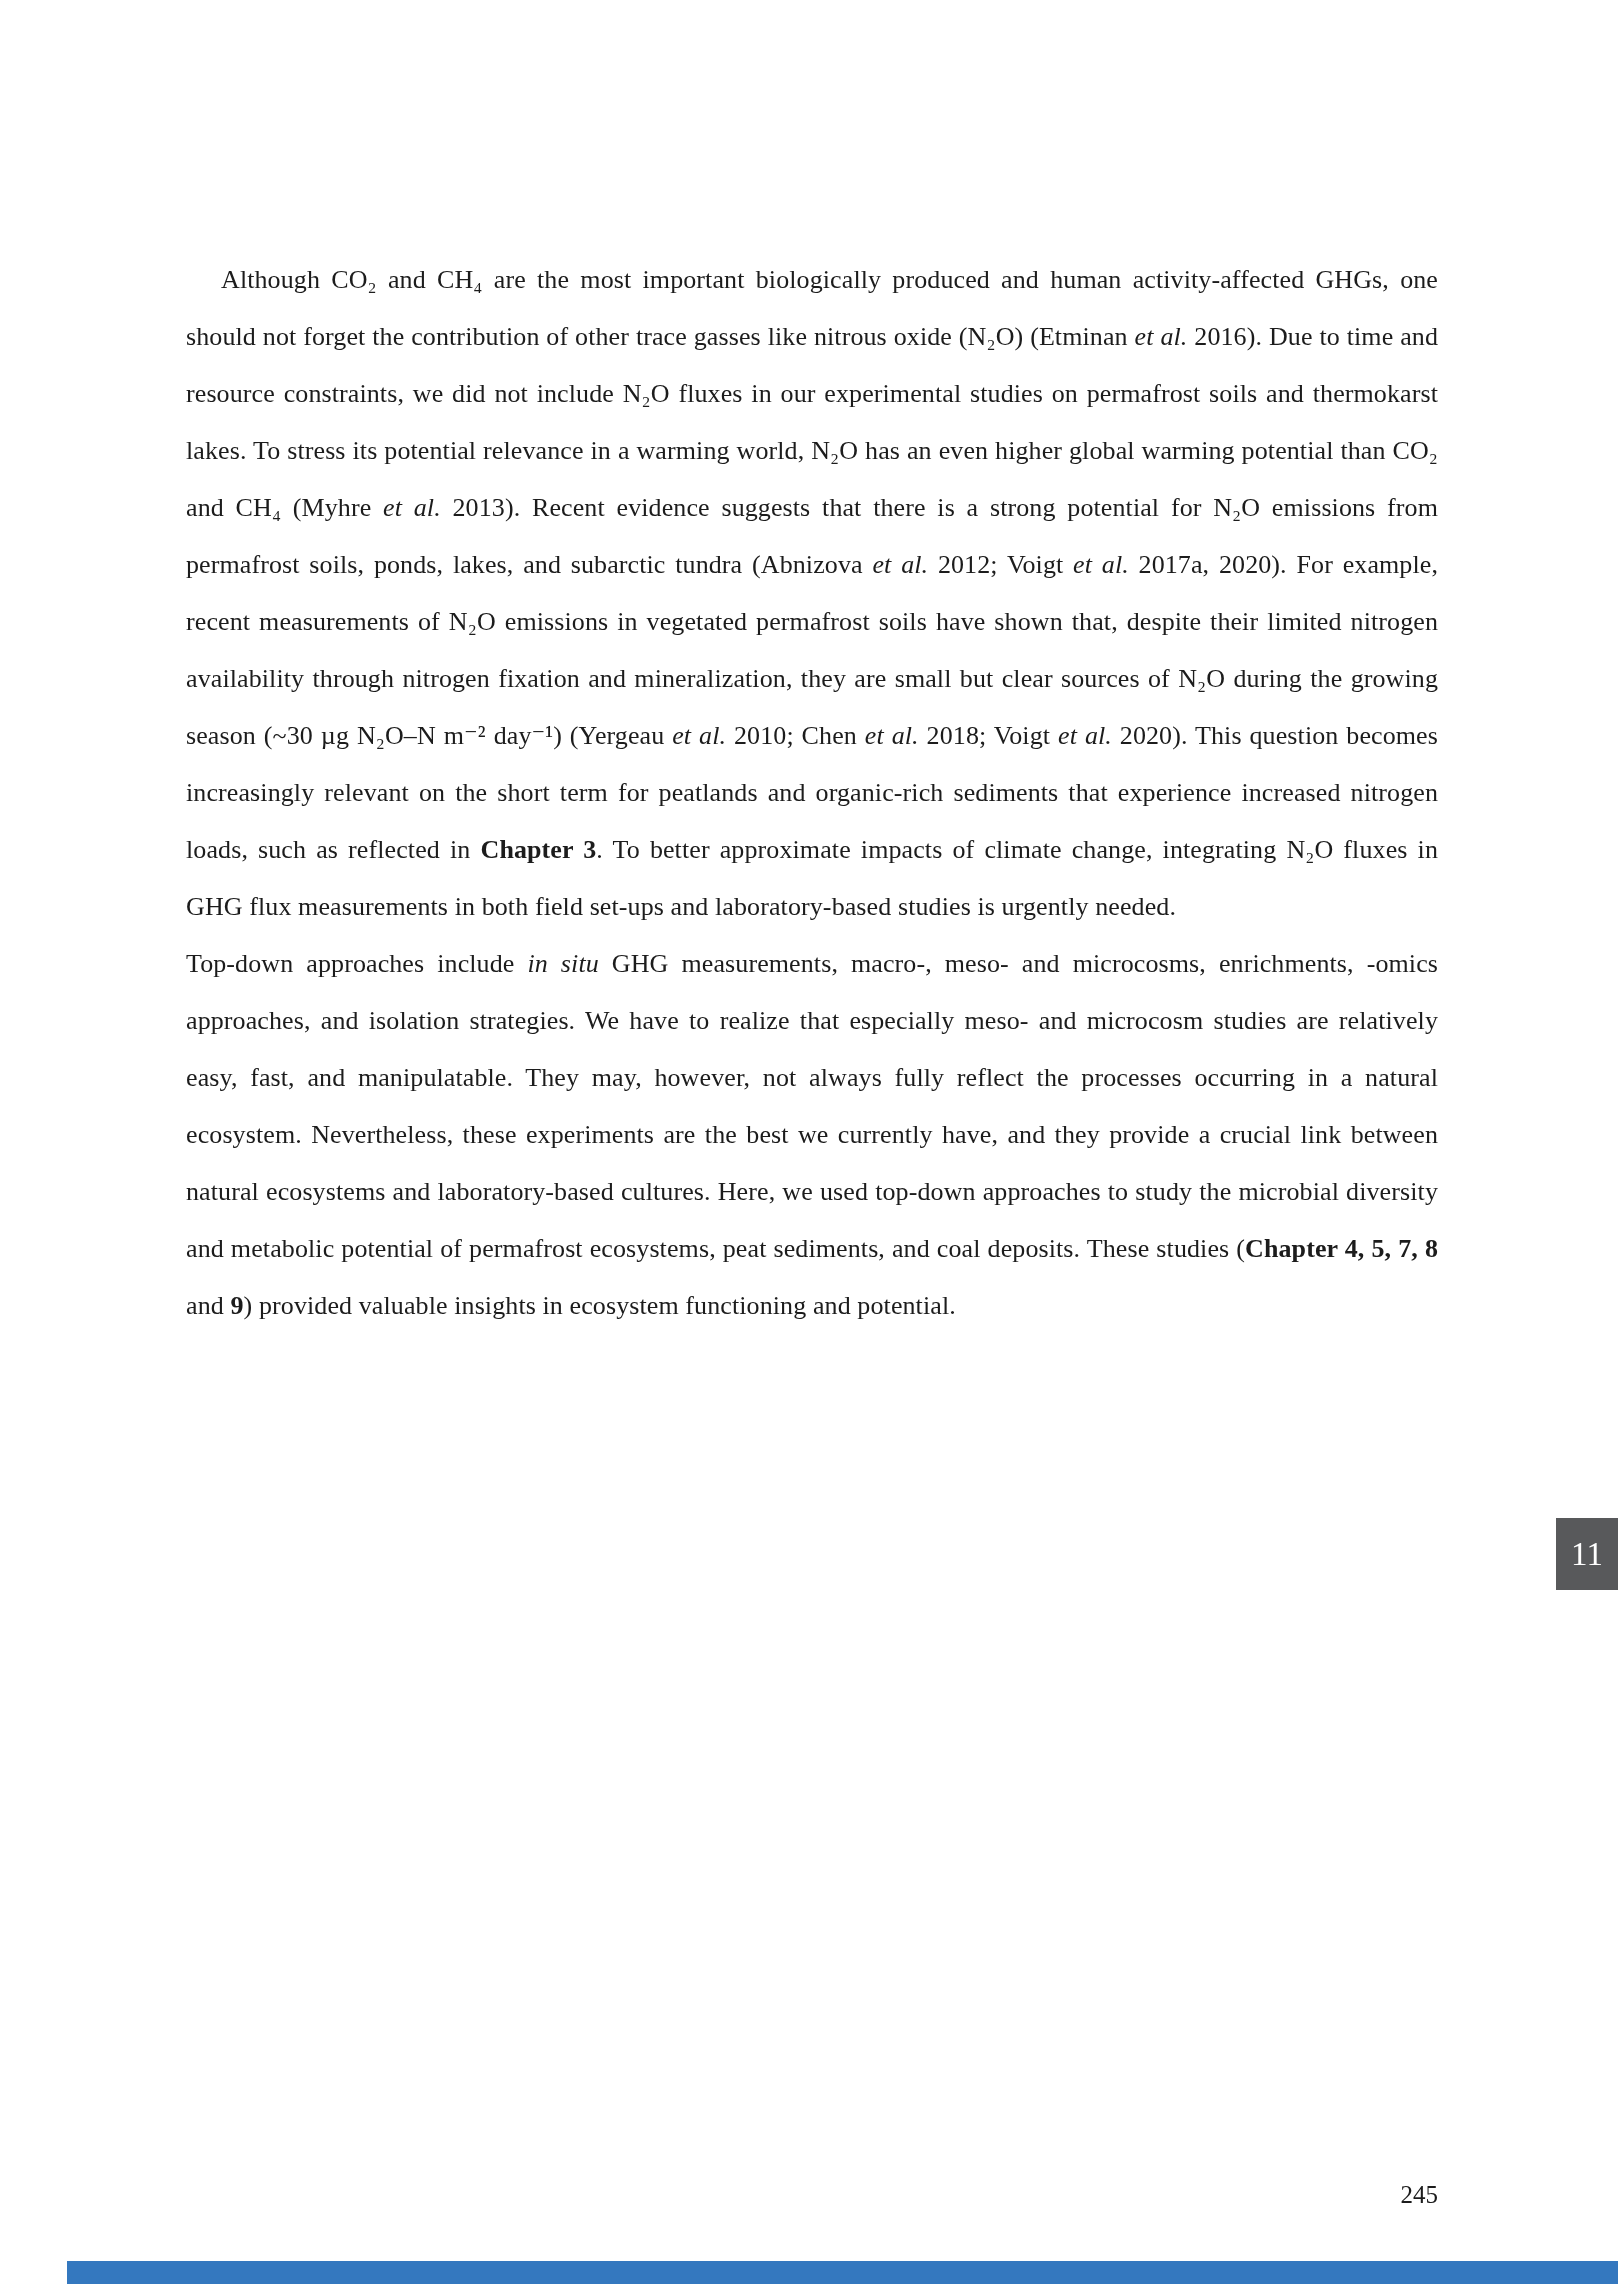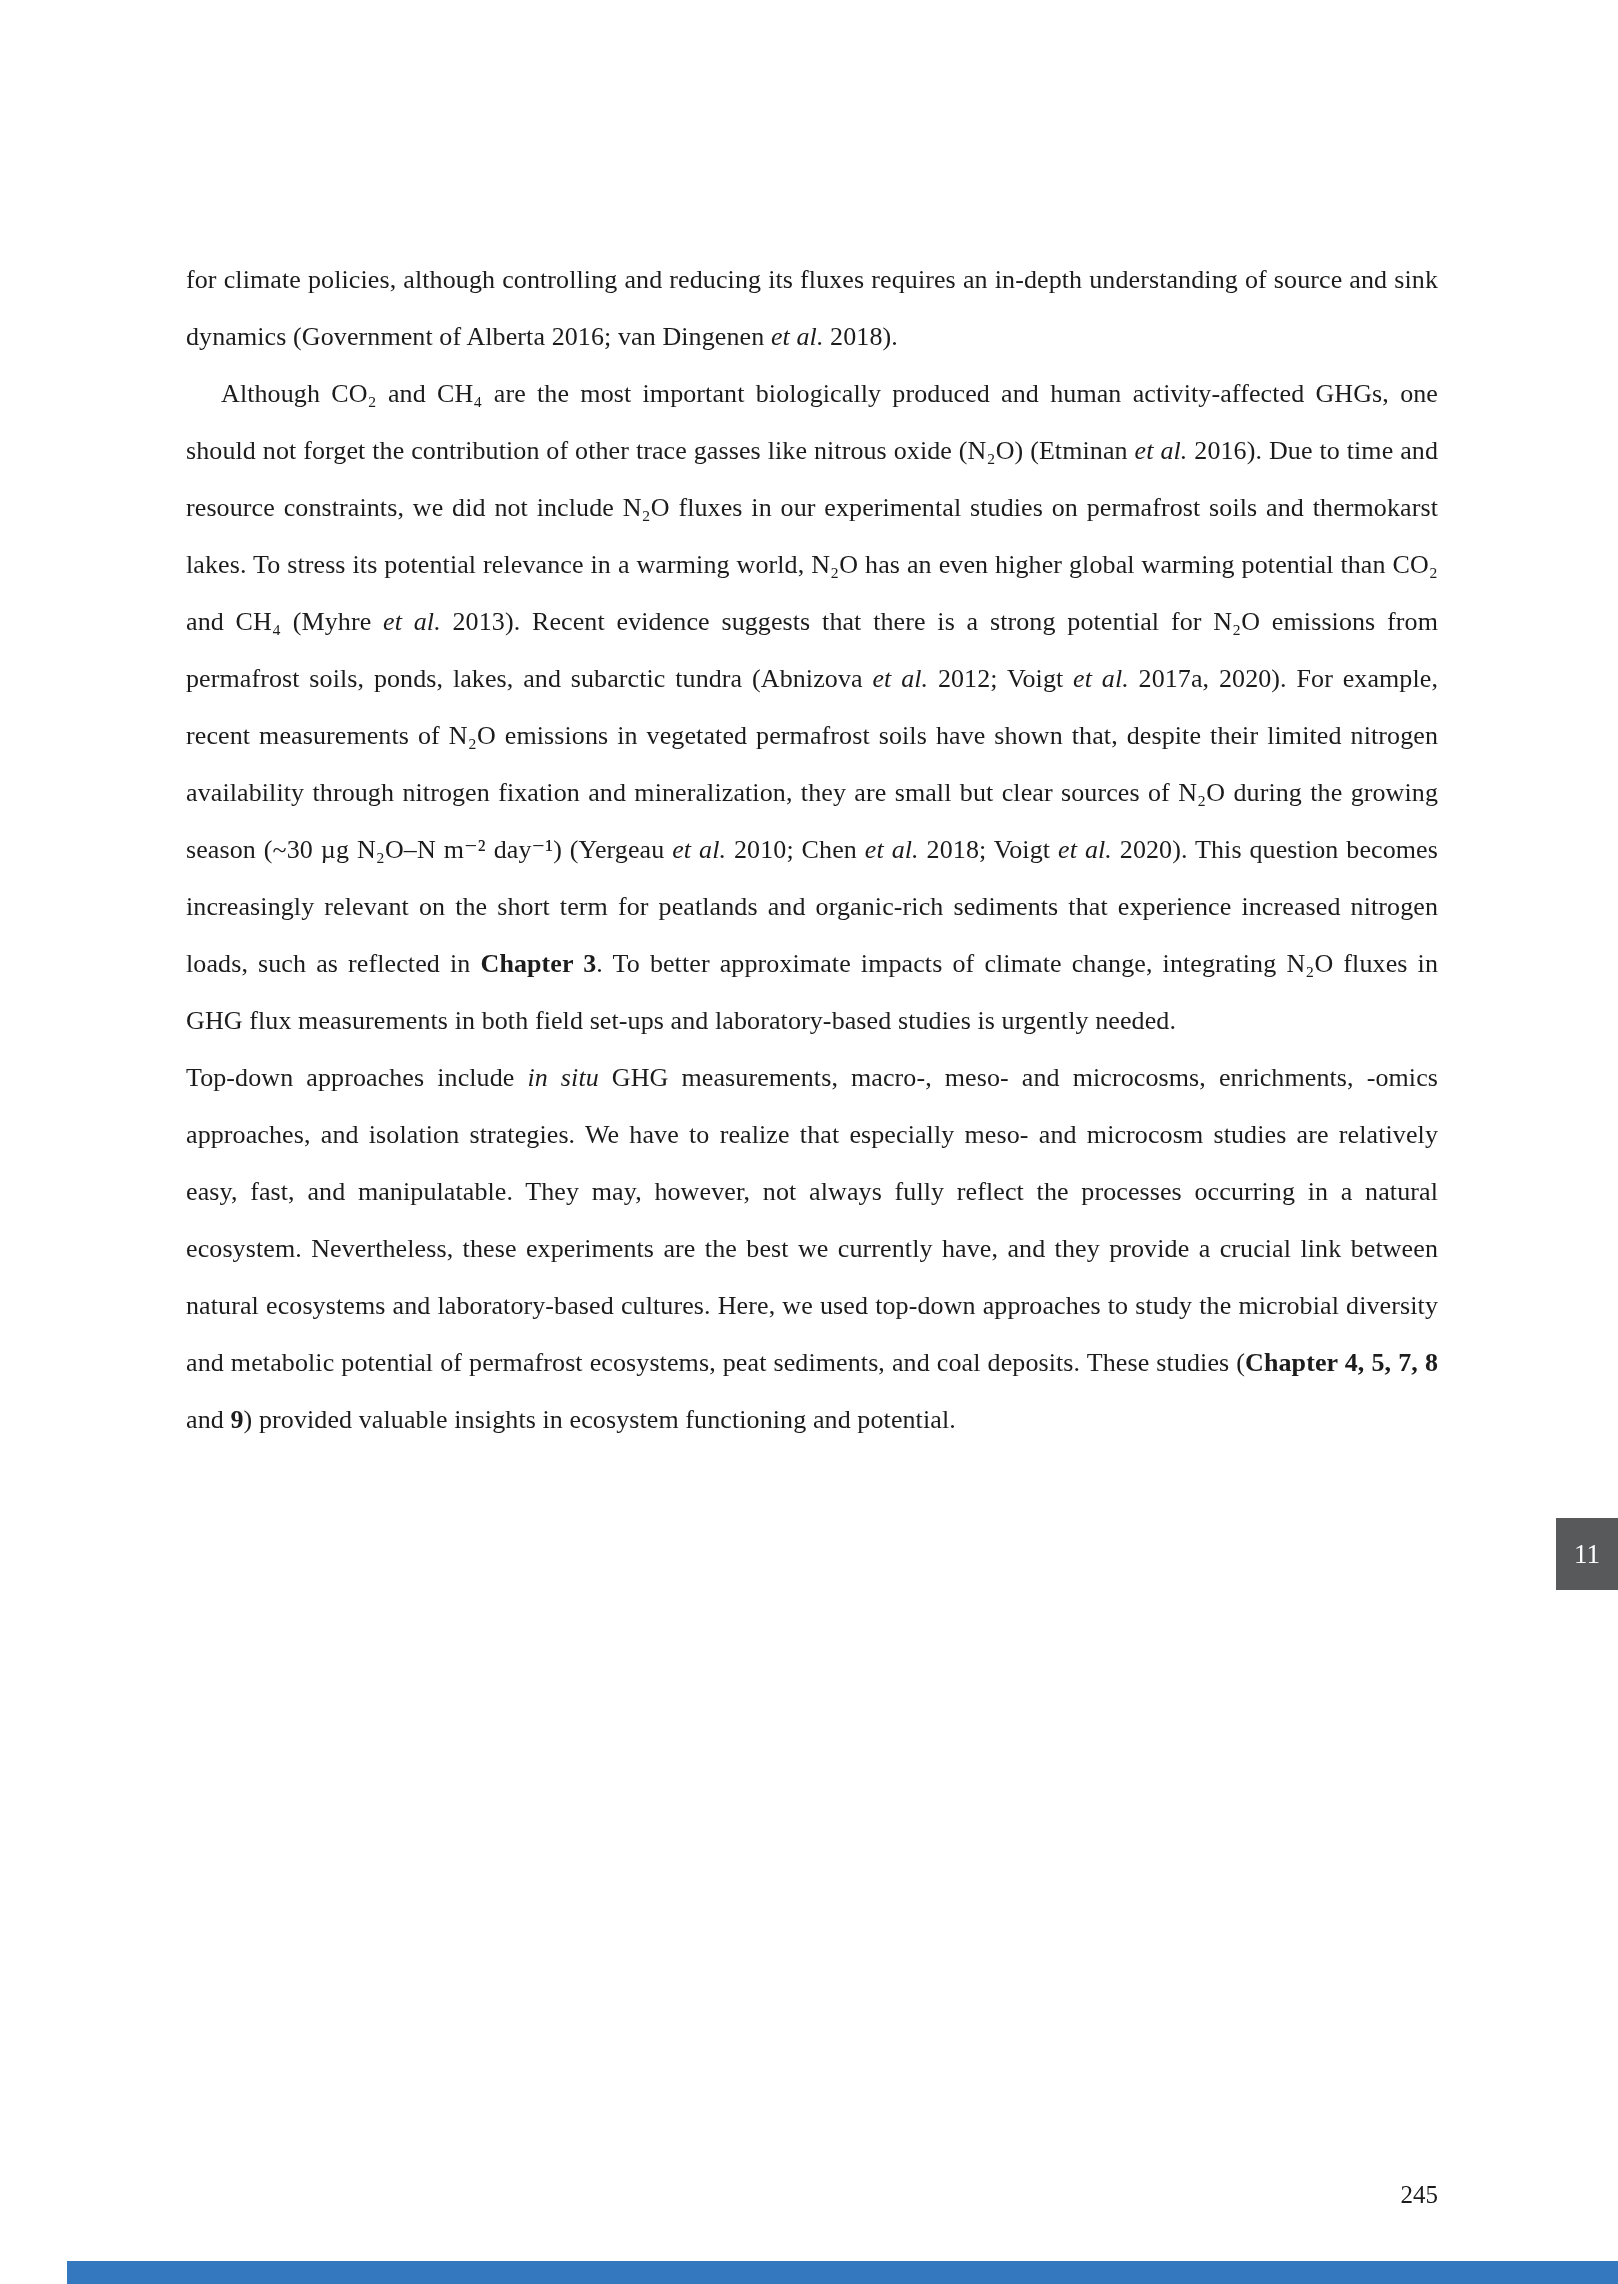--- a/index.html
+++ b/index.html
@@ -38,21 +38,21 @@
     text-align: left;
   }
   .chapter-tab {
     position: absolute;
     right: 0;
     top: 1518px;
     width: 62px;
     height: 72px;
     background: var(--tab-bg, #58595b);
     color: #ffffff;
-    font-size: 27px;
+    font-size: 33px;
     font-family: "Liberation Serif", "DejaVu Serif", serif;
     display: flex;
     align-items: center;
     justify-content: center;
   }
   .page-number {
     position: absolute;
     right: 180px;
     bottom: 75px;
     font-size: 25px;
@@ -66,21 +66,20 @@
     height: 23px;
     background: var(--bar-bg, #3478bf);
   }
 </style>
 </head>
 <body>
 
 <div class="page">
 
   <div class="text-block">
-    <p class="para"><span>for climate policies, although controlling and reducing its fluxes requires an in-depth understanding of source and sink dynamics (Government of Alberta 2016; van Dingenen </span><span style="font-style: italic;">et al.</span><span> 2018).</span></p>
     <p class="para indent"><span>Although CO₂ and CH₄ are the most important biologically produced and human activity-affected GHGs, one should not forget the contribution of other trace gasses like nitrous oxide (N₂O) (Etminan </span><span style="font-style: italic;">et al.</span><span> 2016). Due to time and resource constraints, we did not include N₂O fluxes in our experimental studies on permafrost soils and thermokarst lakes. To stress its potential relevance in a warming world, N₂O has an even higher global warming potential than CO₂ and CH₄ (Myhre </span><span style="font-style: italic;">et al.</span><span> 2013). Recent evidence suggests that there is a strong potential for N₂O emissions from permafrost soils, ponds, lakes, and subarctic tundra (Abnizova </span><span style="font-style: italic;">et al.</span><span> 2012; Voigt </span><span style="font-style: italic;">et al.</span><span> 2017a, 2020). For example, recent measurements of N₂O emissions in vegetated permafrost soils have shown that, despite their limited nitrogen availability through nitrogen fixation and mineralization, they are small but clear sources of N₂O during the growing season (~30 µg N₂O–N m⁻² day⁻¹) (Yergeau </span><span style="font-style: italic;">et al.</span><span> 2010; Chen </span><span style="font-style: italic;">et al.</span><span> 2018; Voigt </span><span style="font-style: italic;">et al.</span><span> 2020). This question becomes increasingly relevant on the short term for peatlands and organic-rich sediments that experience increased nitrogen loads, such as reflected in </span><span style="font-weight: bold;">Chapter 3</span><span>. To better approximate impacts of climate change, integrating N₂O fluxes in GHG flux measurements in both field set-ups and laboratory-based studies is urgently needed.</span></p>
     <p class="para"><span>Top-down approaches include </span><span style="font-style: italic;">in situ</span><span> GHG measurements, macro-, meso- and microcosms, enrichments, -omics approaches, and isolation strategies. We have to realize that especially meso- and microcosm studies are relatively easy, fast, and manipulatable. They may, however, not always fully reflect the processes occurring in a natural ecosystem. Nevertheless, these experiments are the best we currently have, and they provide a crucial link between natural ecosystems and laboratory-based cultures. Here, we used top-down approaches to study the microbial diversity and metabolic potential of permafrost ecosystems, peat sediments, and coal deposits. These studies (</span><span style="font-weight: bold;">Chapter 4, 5, 7, 8</span><span> and </span><span style="font-weight: bold;">9</span><span>) provided valuable insights in ecosystem functioning and potential.</span></p>
   </div>
 
   <div class="chapter-tab">11</div>
 
   <div class="page-number">245</div>
 
   <div class="bottom-bar"></div>
 

